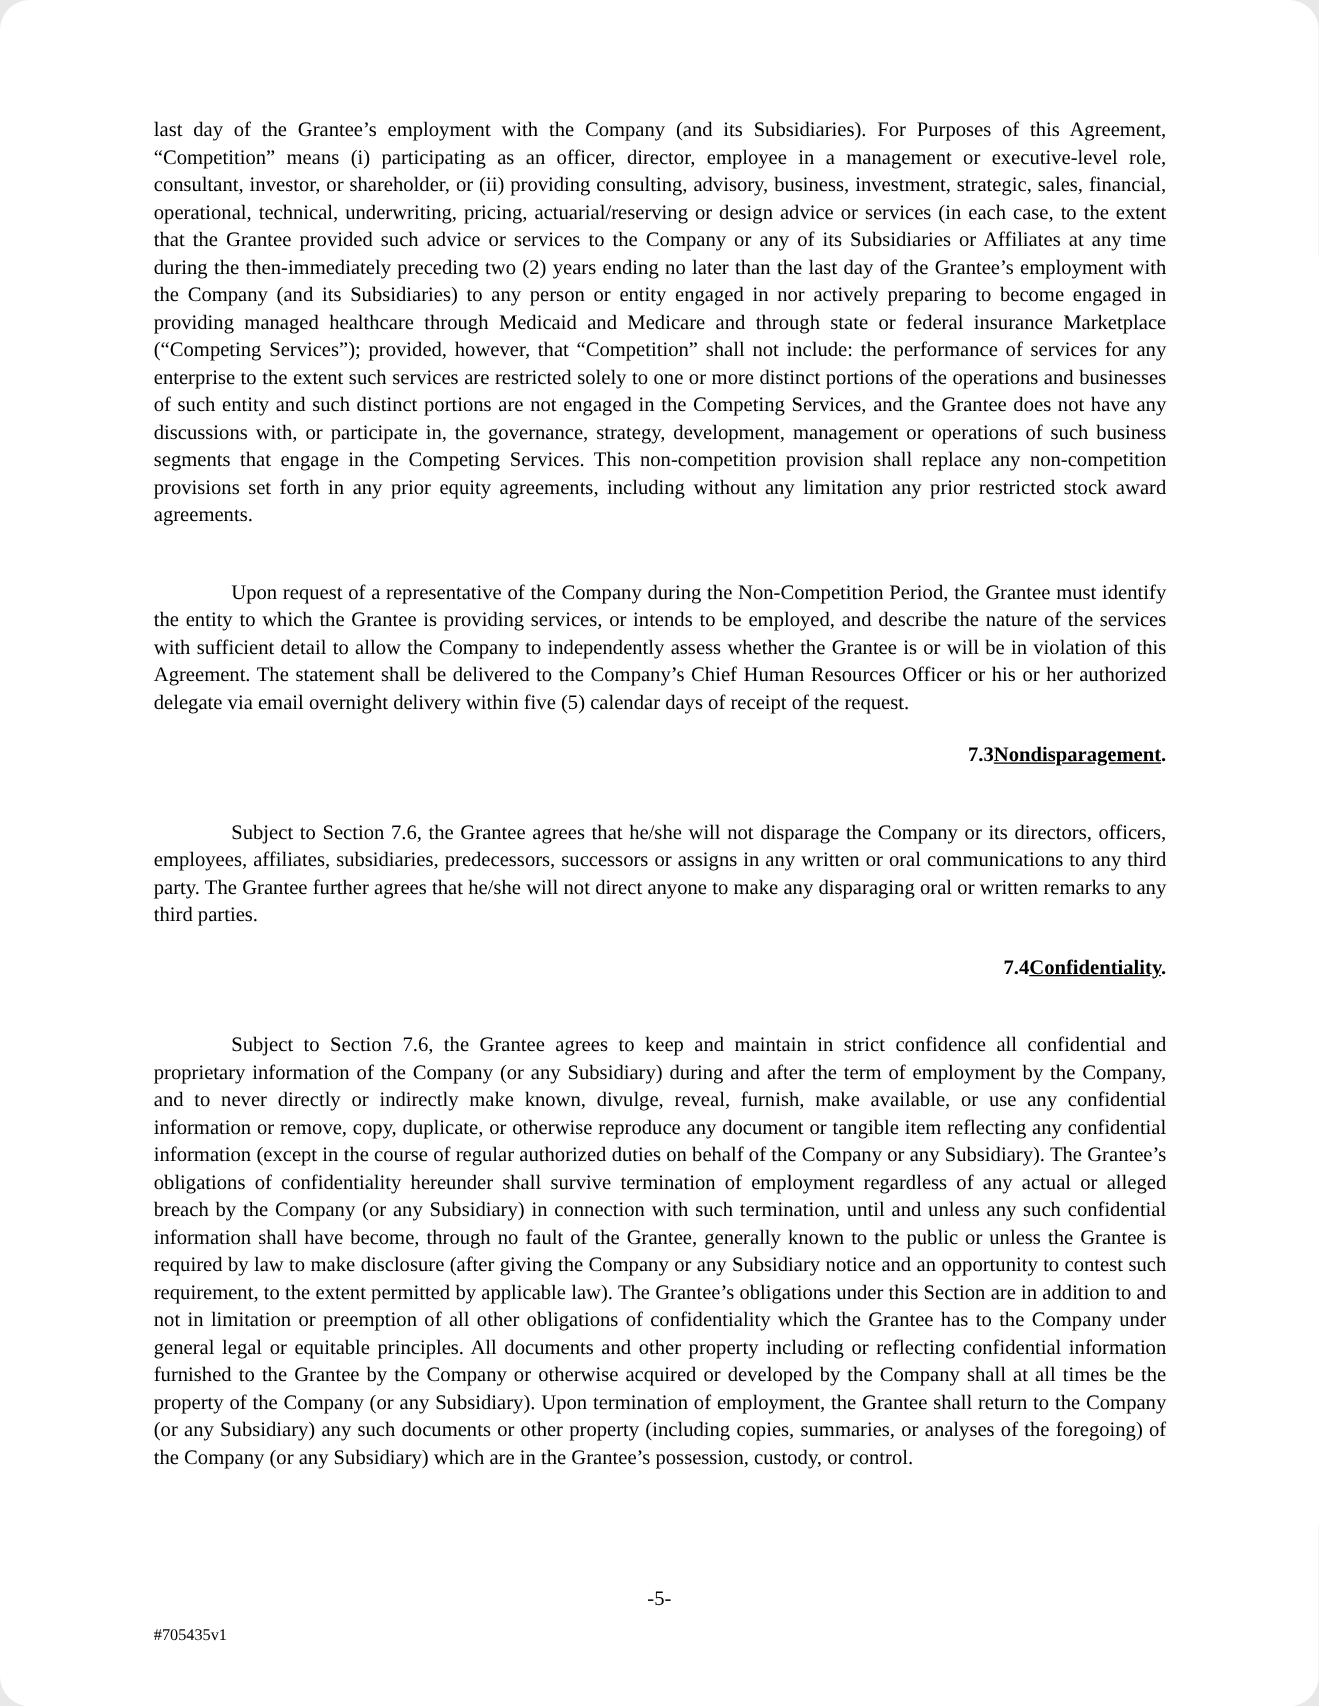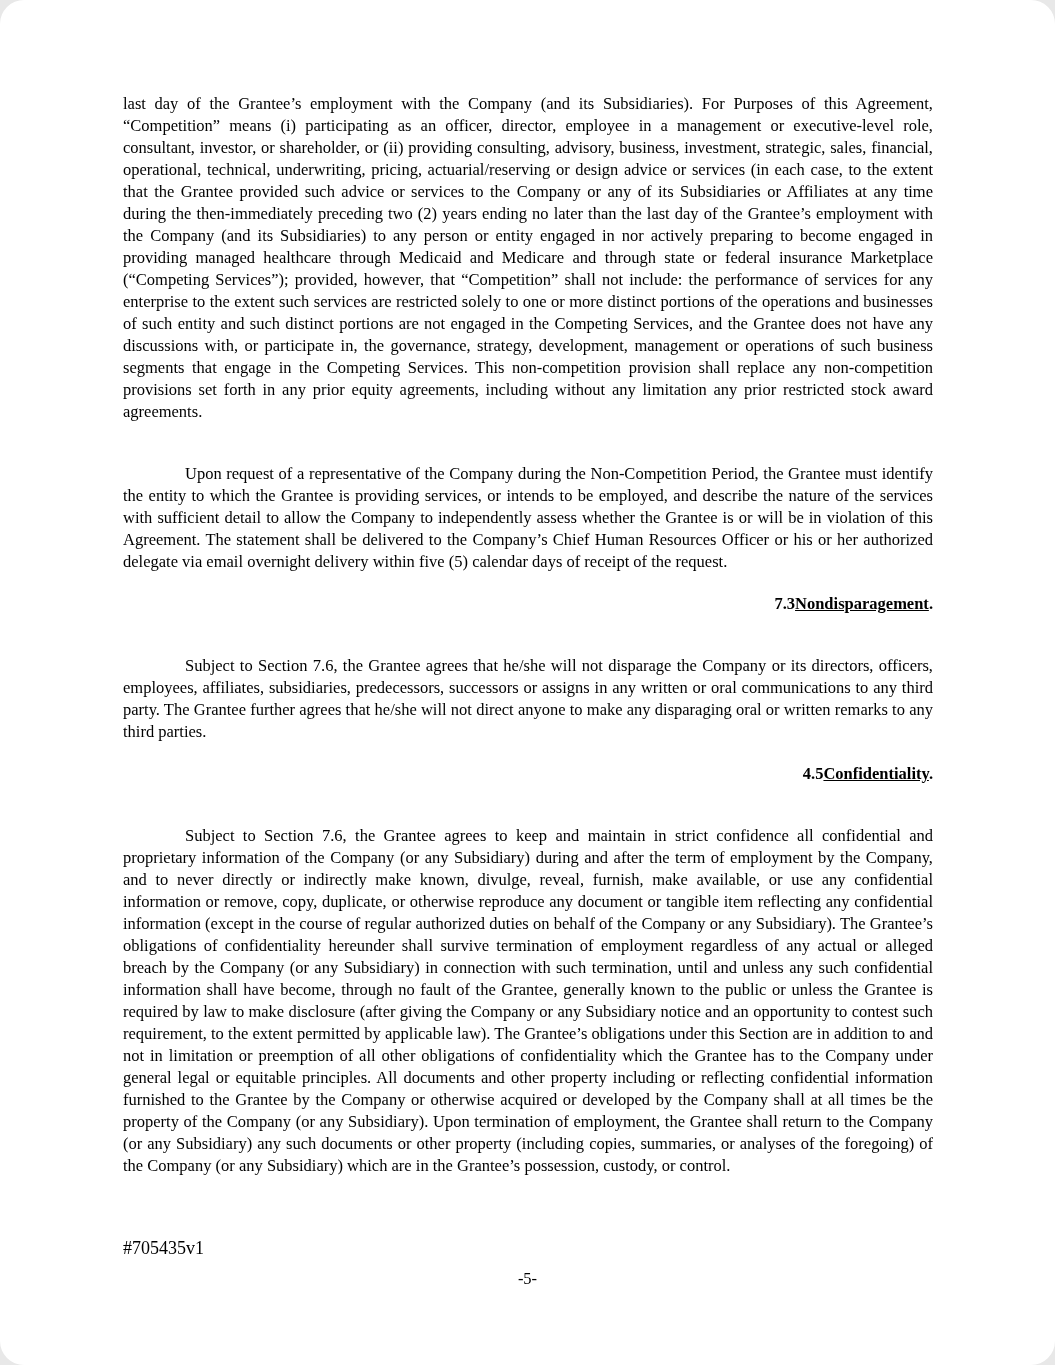--- a/index.html
+++ b/index.html
@@ -54,40 +54,40 @@
     left: 0;
     right: 0;
     top: 1268px;
     text-align: center;
     font-size: 16.5px;
     line-height: 22px;
   }
   .doc-id {
     position: absolute;
     left: 123px;
-    top: 1240px;
-    font-size: 18px;
+    top: 1300px;
+    font-size: 13px;
     line-height: 16px;
   }
 </style>
 </head>
 <body>
 
 <div class="page">
   <div class="content">
 
     <p class="body-text">last day of the Grantee’s employment with the Company (and its Subsidiaries).  For Purposes of this Agreement, “Competition” means (i) participating as an officer, director, employee in a management or executive-level role, consultant, investor, or shareholder, or (ii) providing consulting, advisory, business, investment, strategic, sales, financial, operational, technical, underwriting, pricing, actuarial/reserving or design advice or services (in each case, to the extent that the Grantee provided such advice or services to the Company or any of its Subsidiaries or Affiliates at any time during the then-immediately preceding two (2) years ending no later than the last day of the Grantee’s employment with the Company (and its Subsidiaries) to any person or entity engaged in nor actively preparing to become engaged in providing managed healthcare through Medicaid and Medicare and through state or federal insurance Marketplace (“Competing Services”); provided, however, that “Competition” shall not include: the performance of services for any enterprise to the extent such services are restricted solely to one or more distinct portions of the operations and businesses of such entity and such distinct portions are not engaged in the Competing Services, and the Grantee does not have any discussions with, or participate in, the governance, strategy, development, management or operations of such business segments that engage in the Competing Services.  This non-competition provision shall replace any non-competition provisions set forth in any prior equity agreements, including without any limitation any prior restricted stock award agreements.</p>
 
     <p class="body-text indent">Upon request of a representative of the Company during the Non-Competition Period, the Grantee must identify the entity to which the Grantee is providing services, or intends to be employed, and describe the nature of the services with sufficient detail to allow the Company to independently assess whether the Grantee is or will be in violation of this Agreement.  The statement shall be delivered to the Company’s Chief Human Resources Officer or his or her authorized delegate via email overnight delivery within five (5) calendar days of receipt of the request.</p>
 
     <p class="section-heading"><span class="section-num">7.3</span><span class="section-title">Nondisparagement</span><span>.</span></p>
 
     <p class="body-text indent">Subject to Section 7.6, the Grantee agrees that he/she will not disparage the Company or its directors, officers, employees, affiliates, subsidiaries, predecessors, successors or assigns in any written or oral communications to any third party.  The Grantee further agrees that he/she will not direct anyone to make any disparaging oral or written remarks to any third parties.</p>
 
-    <p class="section-heading"><span class="section-num">4.5</span><span class="section-title">Confidentiality</span><span>.</span></p>
+    <p class="section-heading"><span class="section-num">7.4</span><span class="section-title">Confidentiality</span><span>.</span></p>
 
     <p class="body-text indent">Subject to Section 7.6, the Grantee agrees to keep and maintain in strict confidence all confidential and proprietary information of the Company (or any Subsidiary) during and after the term of employment by the Company, and to never directly or indirectly make known, divulge, reveal, furnish, make available, or use any confidential information or remove, copy, duplicate, or otherwise reproduce any document or tangible item reflecting any confidential information (except in the course of regular authorized duties on behalf of the Company or any Subsidiary).  The Grantee’s obligations of confidentiality hereunder shall survive termination of employment regardless of any actual or alleged breach by the Company (or any Subsidiary) in connection with such termination, until and unless any such confidential information shall have become, through no fault of the Grantee, generally known to the public or unless the Grantee is required by law to make disclosure (after giving the Company or any Subsidiary notice and an opportunity to contest such requirement, to the extent permitted by applicable law).  The Grantee’s obligations under this Section are in addition to and not in limitation or preemption of all other obligations of confidentiality which the Grantee has to the Company under general legal or equitable principles.  All documents and other property including or reflecting confidential information furnished to the Grantee by the Company or otherwise acquired or developed by the Company shall at all times be the property of the Company (or any Subsidiary).  Upon termination of employment, the Grantee shall return to the Company (or any Subsidiary) any such documents or other property (including copies, summaries, or analyses of the foregoing) of the Company (or any Subsidiary) which are in the Grantee’s possession, custody, or control.</p>
 
   </div>
 
   <div class="page-number">-5-</div>
 
   <div class="doc-id">#705435v1</div>
 </div>
 

